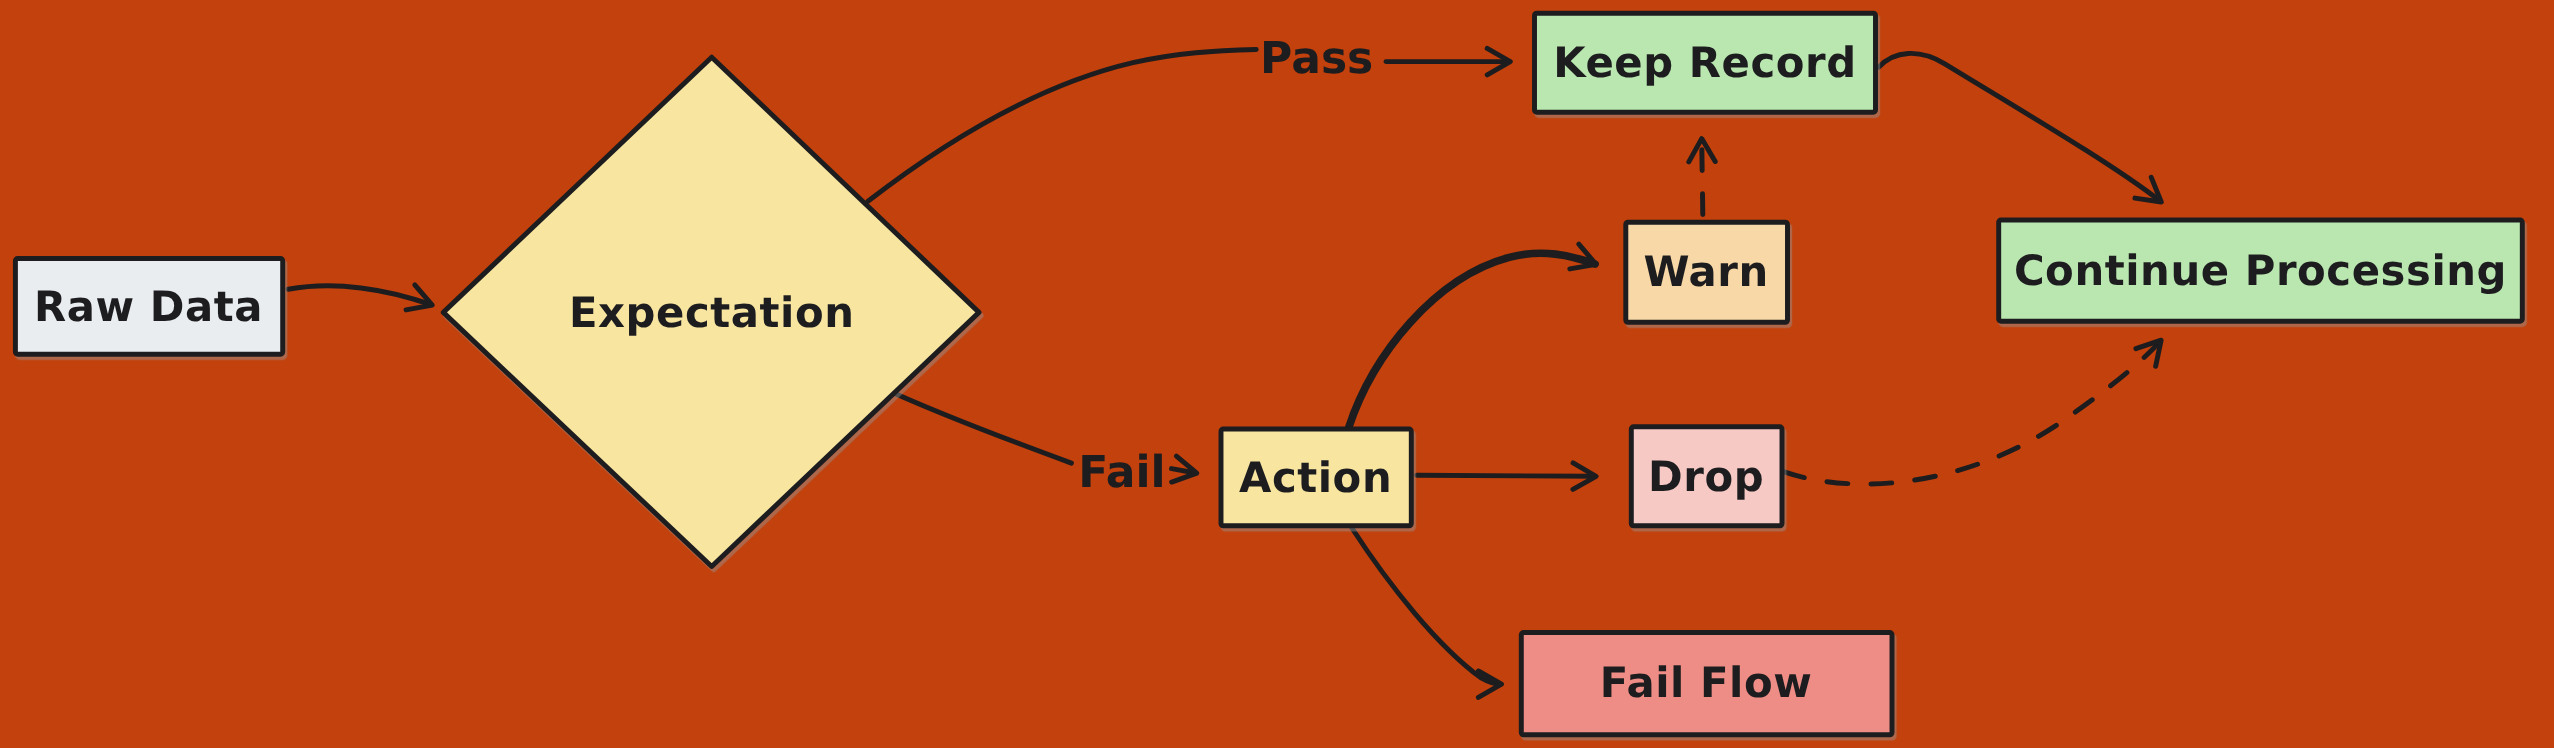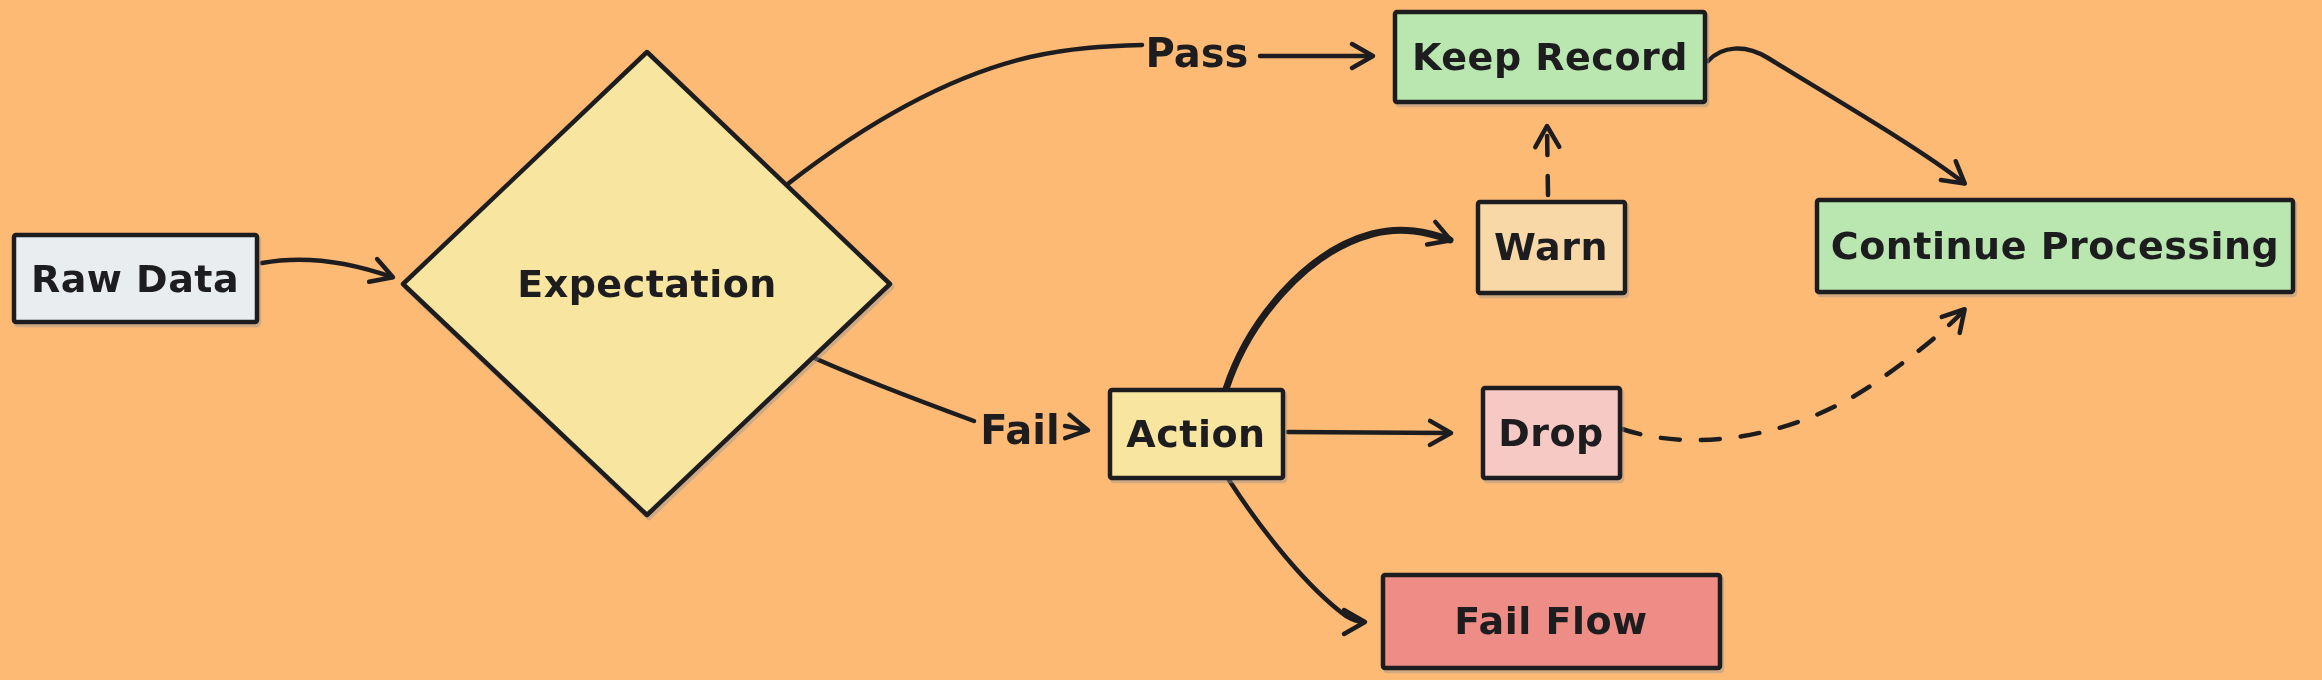--- a/index.html
+++ b/index.html
@@ -3,21 +3,21 @@
 <meta charset="utf-8">
 <style>
   html, body {
     margin: 0;
     padding: 0;
     background: #ffffff;
   }
   .canvas-wrap {
     width: 2322px;
     height: 680px;
-    background: #fdba74;
+    background: #c2410c;
     overflow: hidden;
   }
   svg.flowchart {
     display: block;
     width: 2322px;
     height: 680px;
     font-family: "DejaVu Sans", "Liberation Sans", sans-serif;
   }
   .node-shape {
     stroke: #1d1d1f;

